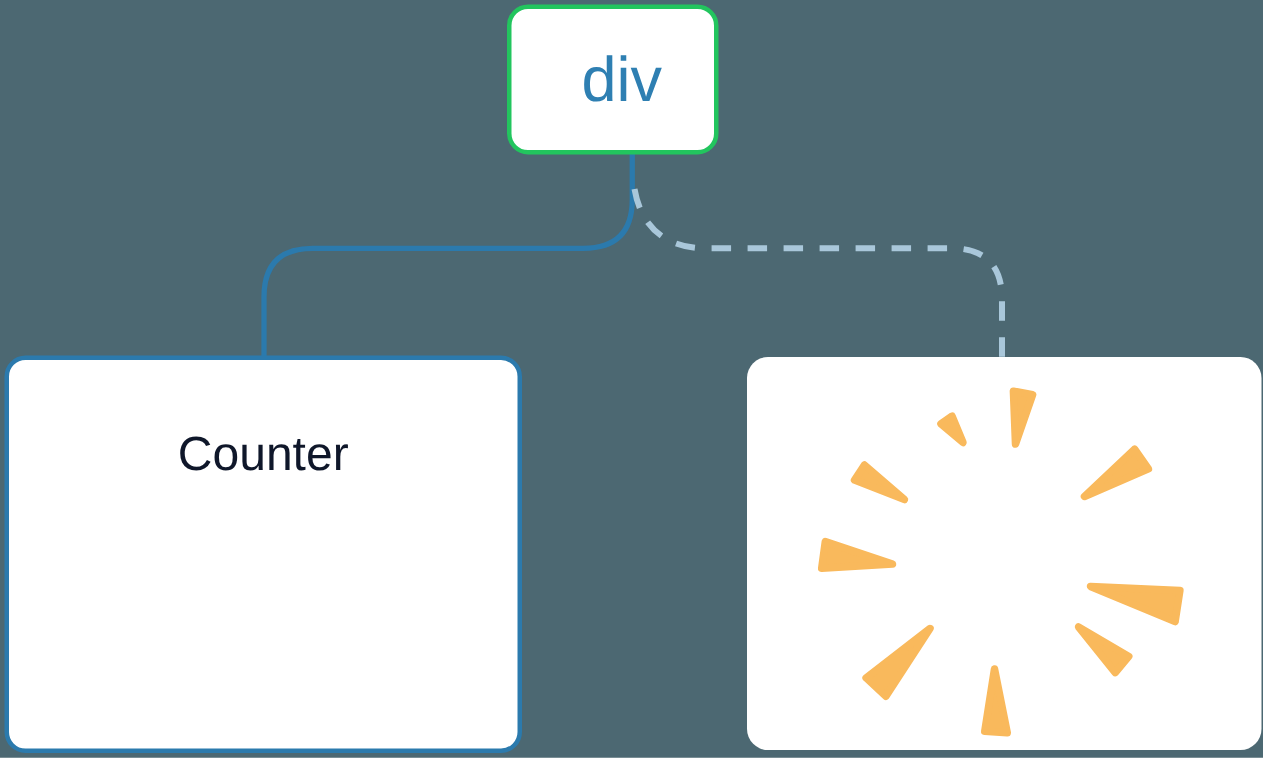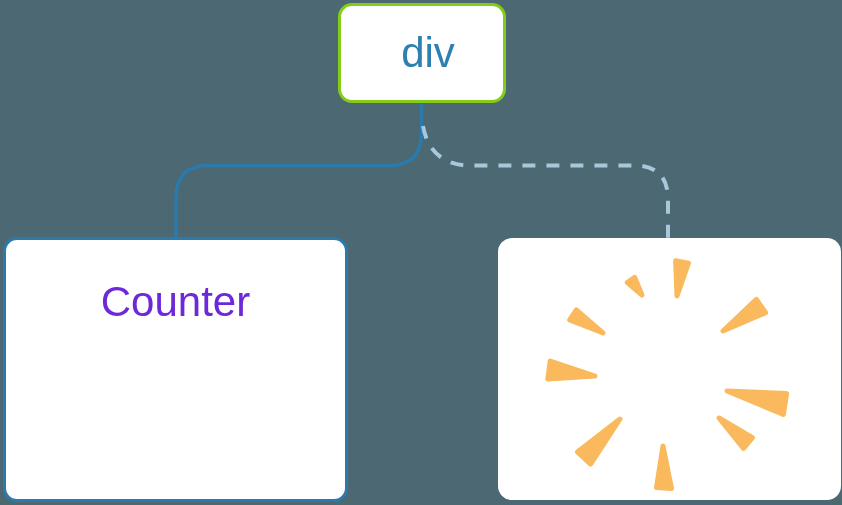--- a/index.html
+++ b/index.html
@@ -21,36 +21,36 @@
     fill:none;stroke:#A9C7DA;stroke-width:4;stroke-linecap:butt;
     stroke-dasharray:13 11;
   }
   .node{
     position:absolute;
     background:#FFFFFF;
     border-radius:14px;
     box-sizing:border-box;
   }
   .node.root{
-    left:338px;top:3px;width:168px;height:100px;
-    border:3px solid #84cc16;
+    left:338px;top:3px;width:141px;height:100px;
+    border:3px solid #22c55e;
     display:flex;align-items:center;justify-content:center;padding-left:12px;
   }
   .root-label{
     font-size:42px;color:#2E7FB2;line-height:1;
   }
   .node.counter{
     left:3px;top:237px;width:345px;height:265px;
     border:3px solid #2B7AAD;
     display:flex;flex-direction:column;align-items:center;
   }
   .component-title{
     margin-top:38px;
-    font-size:42px;line-height:48px;
-    color:#6d28d9;
+    font-size:32px;line-height:48px;
+    color:#0f172a;
   }
   .state-pill{
     margin-top:28px;
     width:260px;height:104px;
     border:2.5px solid #6468D7;
     border-radius:60px;
     box-sizing:border-box;
     display:flex;align-items:stretch;
     background:#FFFFFF;
   }

